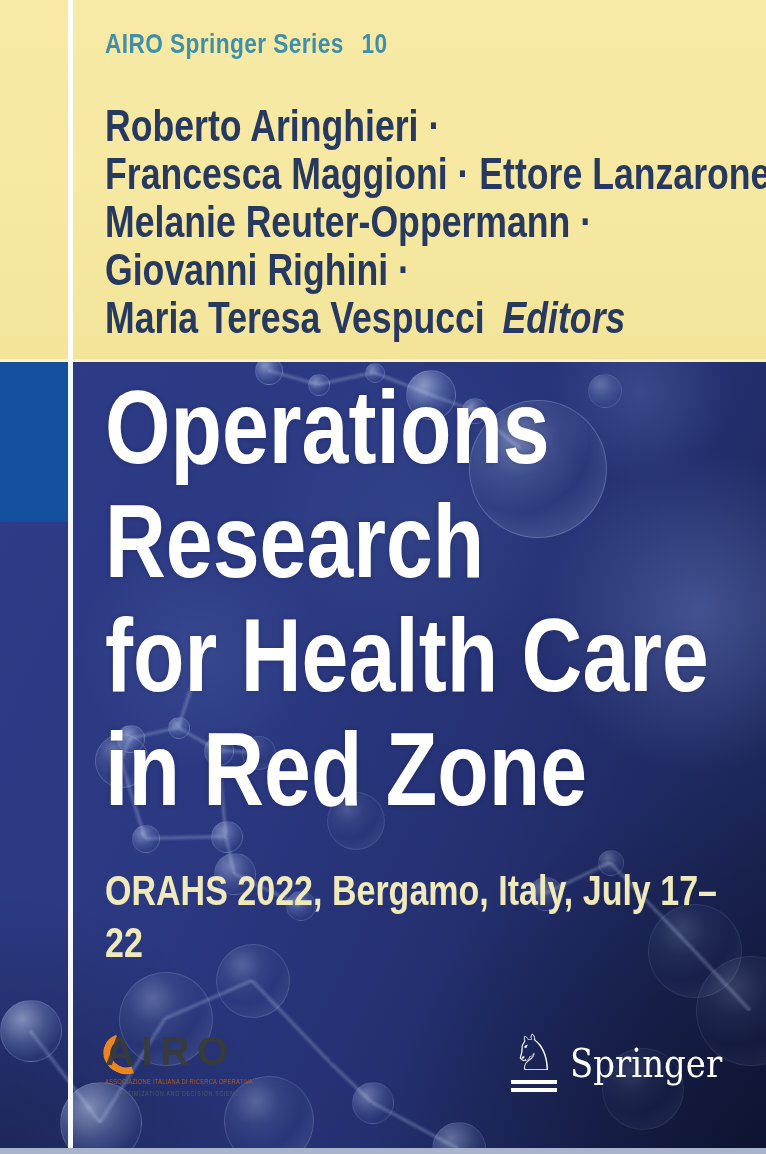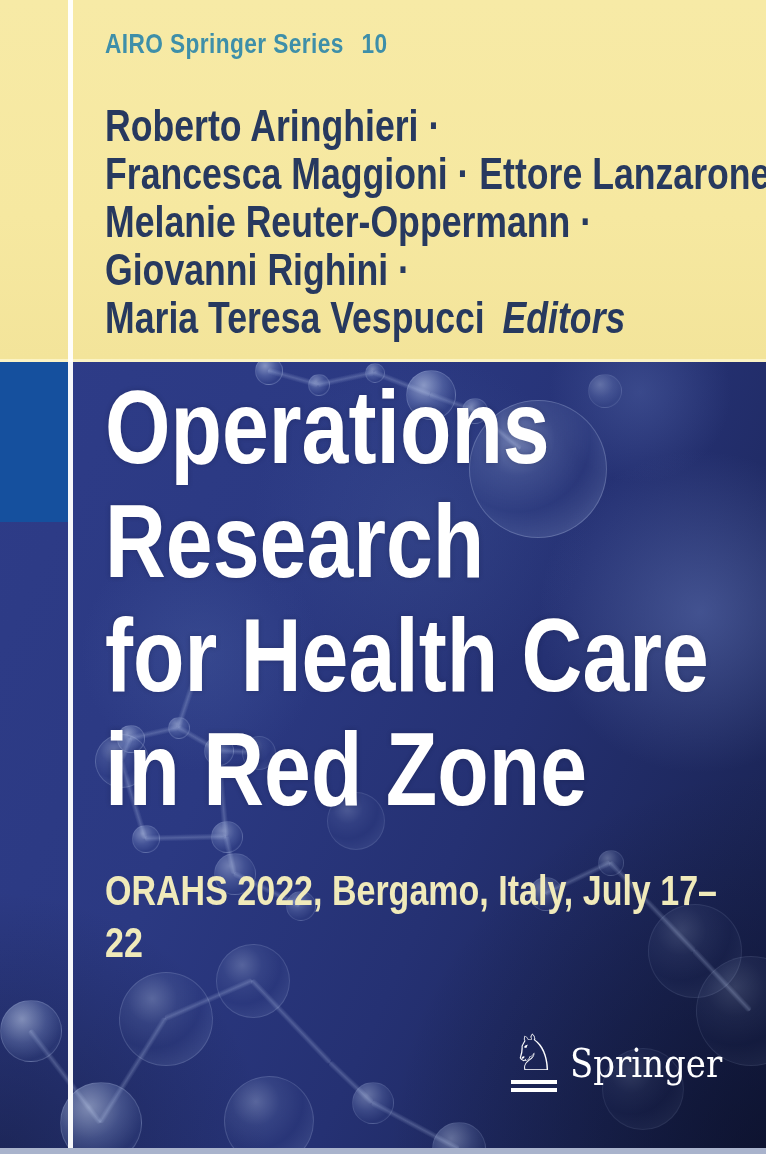--- a/index.html
+++ b/index.html
@@ -182,20 +182,26 @@
     <div>Research</div>
     <div>for Health Care</div>
     <div>in Red Zone</div>
   </div>
 
   <div id="subtitle-block">
     <div>ORAHS 2022, Bergamo, Italy, July 17–</div>
     <div>22</div>
   </div>
 
+  <div id="airo-logo">
+    <div id="airo-swoosh"></div>
+    <div id="airo-word">AIRO</div>
+    <div id="airo-tag1" class="airo-tag">ASSOCIAZIONE ITALIANA DI RICERCA OPERATIVA</div>
+    <div id="airo-tag2" class="airo-tag">OPTIMIZATION AND DECISION SCIENCE</div>
+  </div>
 
   <div id="springer-logo">
     <div id="springer-knight">
       <div id="knight-glyph">♘</div>
       <div class="knight-bar"></div>
       <div class="knight-bar"></div>
     </div>
     <div id="springer-word">Springer</div>
   </div>
 

